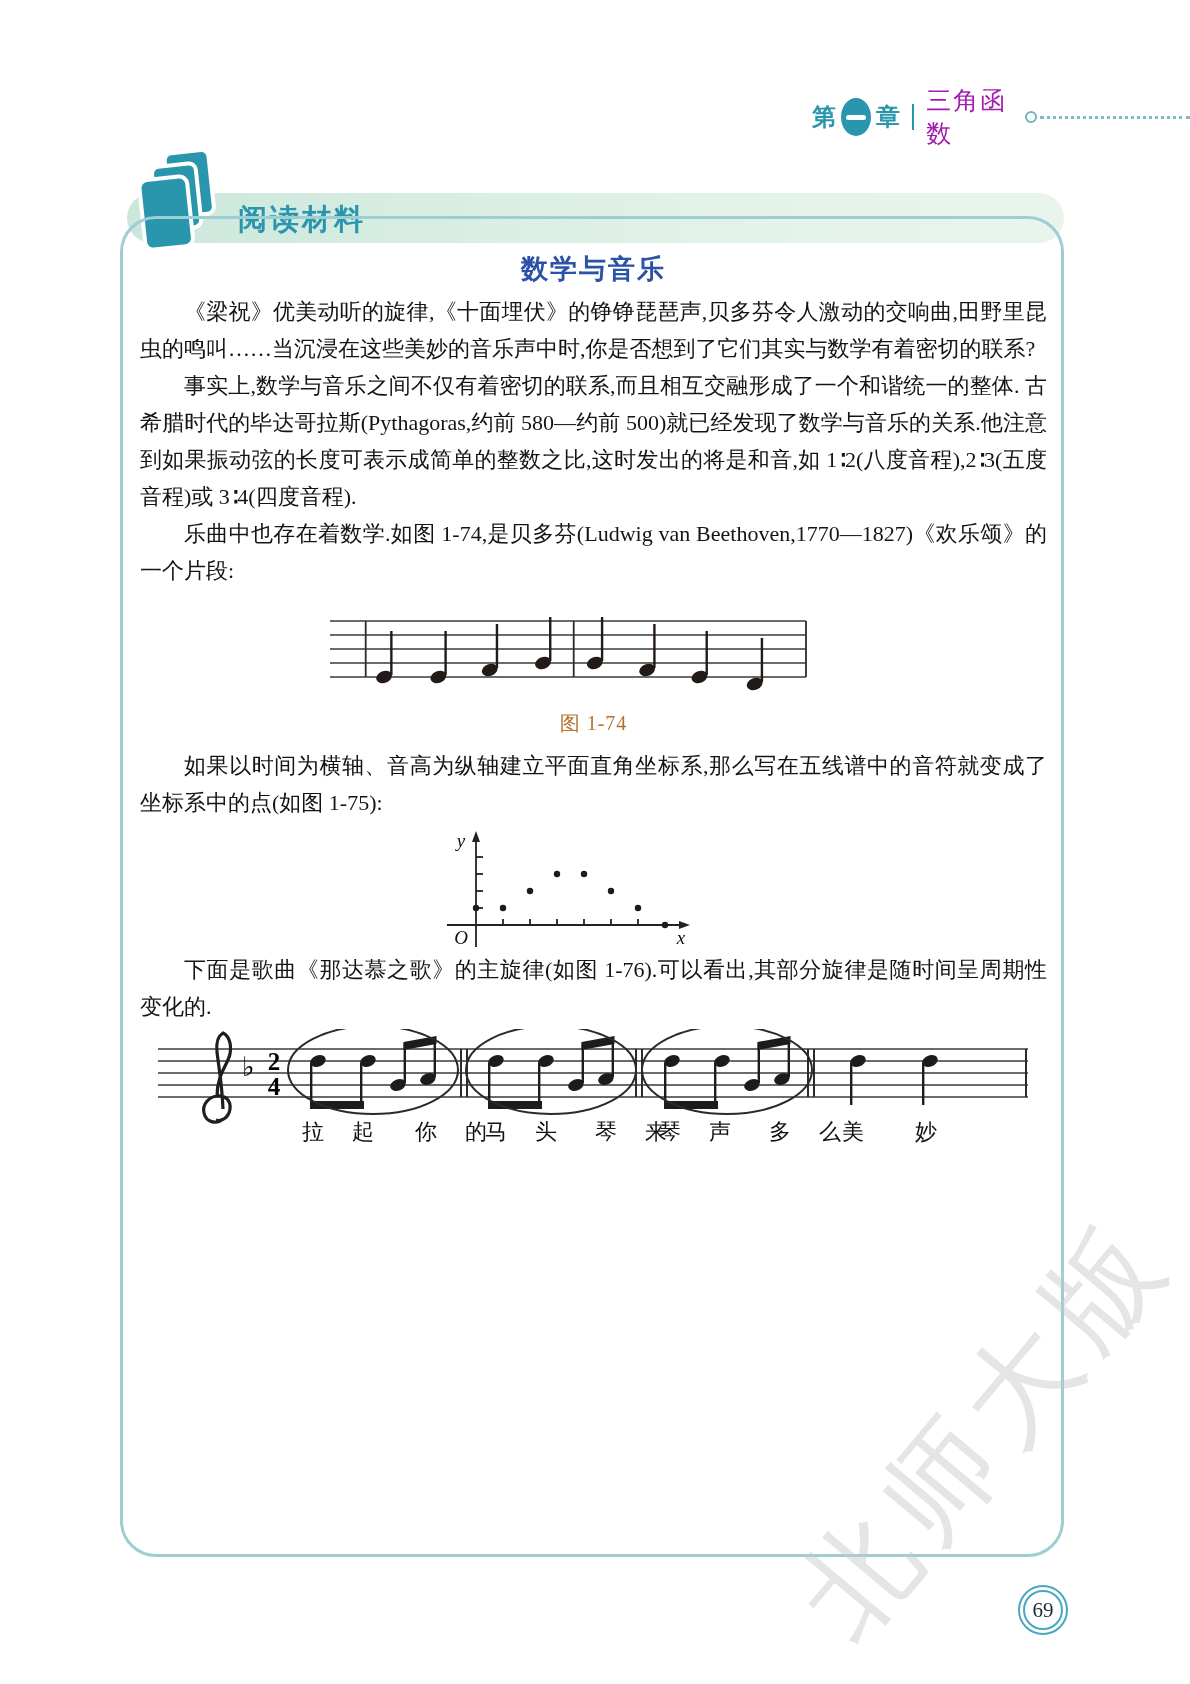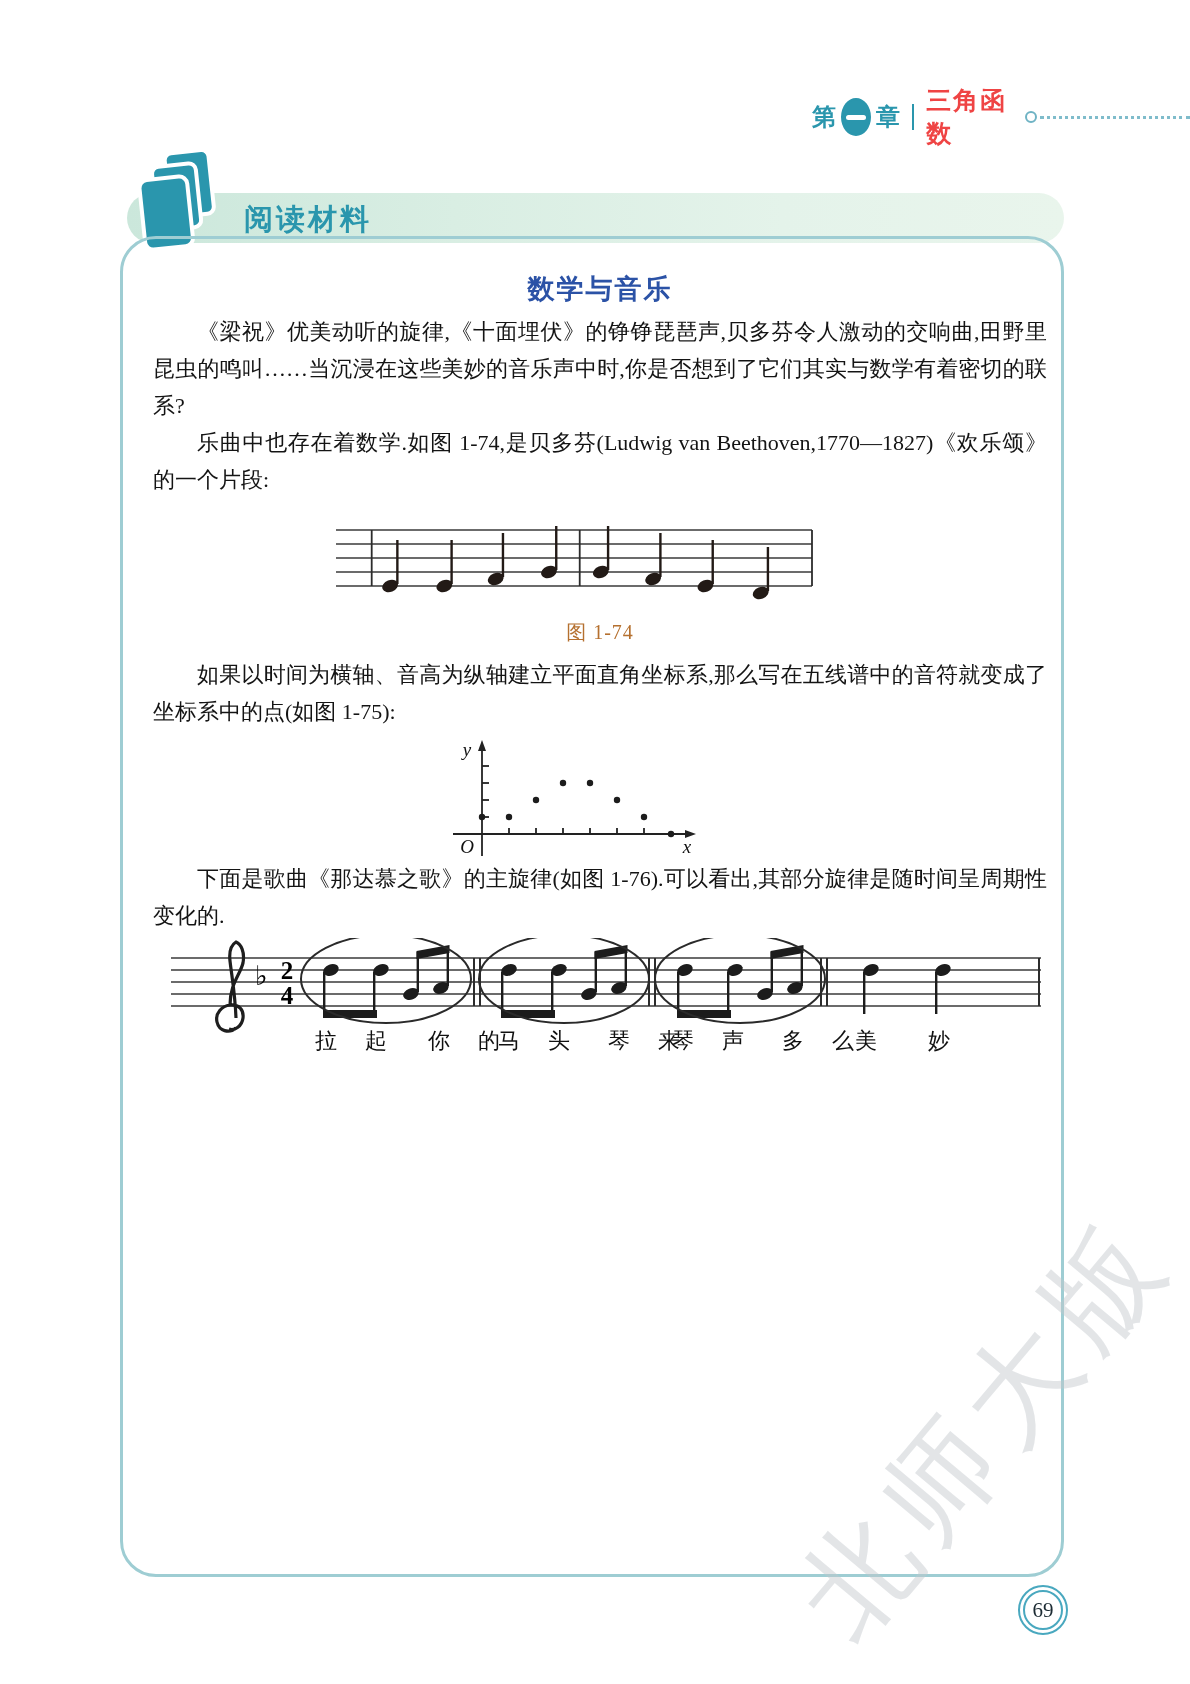--- a/index.html
+++ b/index.html
@@ -14,44 +14,44 @@
     position:absolute;top:84px;left:812px;display:flex;align-items:center;
     font-family:"Liberation Sans","DejaVu Sans",sans-serif;
   }
   .chap-pre,.chap-post{font-size:24px;font-weight:bold;color:#2a96ad;}
   .chap-circle{
     width:38px;height:38px;border-radius:50%;background:#2a96ad;border:2px solid #2a96ad;
     display:flex;align-items:center;justify-content:center;margin:0 5px;box-sizing:border-box;
   }
   .chap-circle .bar{width:20px;height:5px;background:#ffffff;border-radius:3px;}
   .chap-sep{width:3px;height:26px;background:#2a96ad;margin:0 12px;}
-  .chap-title{font-size:25px;font-weight:bold;color:#ef4444;letter-spacing:2px;}
+  .chap-title{font-size:25px;font-weight:normal;color:#a21caf;letter-spacing:2px;}
   .leader{display:flex;align-items:center;margin-left:16px;}
   .leader .dot-circle{
     width:8px;height:8px;border:2px solid #6fb3c4;border-radius:50%;background:#fff;
   }
   .leader .dots{width:150px;border-top:3px dotted #7fbccb;margin-left:3px;}
 
   
   .badge-banner{
     position:absolute;left:127px;top:193px;width:937px;height:50px;border-radius:26px;
     background:linear-gradient(90deg,#cbe7db 0%,#d9eee3 35%,#e4f3ea 70%,#e9f5ec 100%);
   }
   .badge-label{
-    position:absolute;left:244px;top:200px;
+    position:absolute;left:238px;top:200px;
     font-family:"Liberation Sans","DejaVu Sans",sans-serif;
     font-size:29px;font-weight:bold;color:#2a96ad;letter-spacing:3px;
   }
   .books-icon{position:absolute;left:136px;top:150px;}
 
   
   .content-box{
     position:absolute;left:120px;top:216px;width:944px;height:1341px;
     border:3px solid #9ecdd3;border-radius:36px;box-sizing:border-box;
-    padding:32px 14px 0 30px;overflow:hidden;margin-top:20px;
+    padding:32px 14px 0 17px;overflow:hidden;
   }
   .article-title{
     margin:0 0 6px 0;text-align:center;
     font-family:"Liberation Sans","DejaVu Sans",sans-serif;
     font-size:27px;font-weight:bold;color:#2b52a6;letter-spacing:2px;
   }
   .para{
     margin:0;font-size:22px;line-height:37px;text-align:justify;
     text-indent:2em;color:#141414;
   }
@@ -110,20 +110,21 @@
       <path d="M14,96 q20,10 40,0" stroke="#ffffff" stroke-width="4" fill="none"></path>
     </g>
   </svg>
   <div class="badge-label">阅读材料</div>
 
   <div class="content-box">
 
     <h1 class="article-title">数学与音乐</h1>
 
     <p class="para">《梁祝》优美动听的旋律,《十面埋伏》的铮铮琵琶声,贝多芬令人激动的交响曲,田野里昆虫的鸣叫……当沉浸在这些美妙的音乐声中时,你是否想到了它们其实与数学有着密切的联系?</p>
+    <p class="para">事实上,数学与音乐之间不仅有着密切的联系,而且相互交融形成了一个和谐统一的整体. 古希腊时代的毕达哥拉斯(Pythagoras,约前 580—约前 500)就已经发现了数学与音乐的关系.他注意到如果振动弦的长度可表示成简单的整数之比,这时发出的将是和音,如 1∶2(八度音程),2∶3(五度音程)或 3∶4(四度音程).</p>
     <p class="para">乐曲中也存在着数学.如图 1-74,是贝多芬(Ludwig van Beethoven,1770—1827)《欢乐颂》的一个片段:</p>
 
     <div class="fig74-wrap">
       <svg id="fig74-svg" width="480" height="105" viewBox="0 0 480 105">
           <line x1="2" y1="22" x2="478" y2="22" stroke="#3a3a3a" stroke-width="1.6"></line>
           <line x1="2" y1="36" x2="478" y2="36" stroke="#3a3a3a" stroke-width="1.6"></line>
           <line x1="2" y1="50" x2="478" y2="50" stroke="#3a3a3a" stroke-width="1.6"></line>
           <line x1="2" y1="64" x2="478" y2="64" stroke="#3a3a3a" stroke-width="1.6"></line>
           <line x1="2" y1="78" x2="478" y2="78" stroke="#3a3a3a" stroke-width="1.6"></line>
           <line x1="37.699999999999996" y1="22" x2="37.699999999999996" y2="78" stroke="#2c2c2c" stroke-width="1.8"></line>

